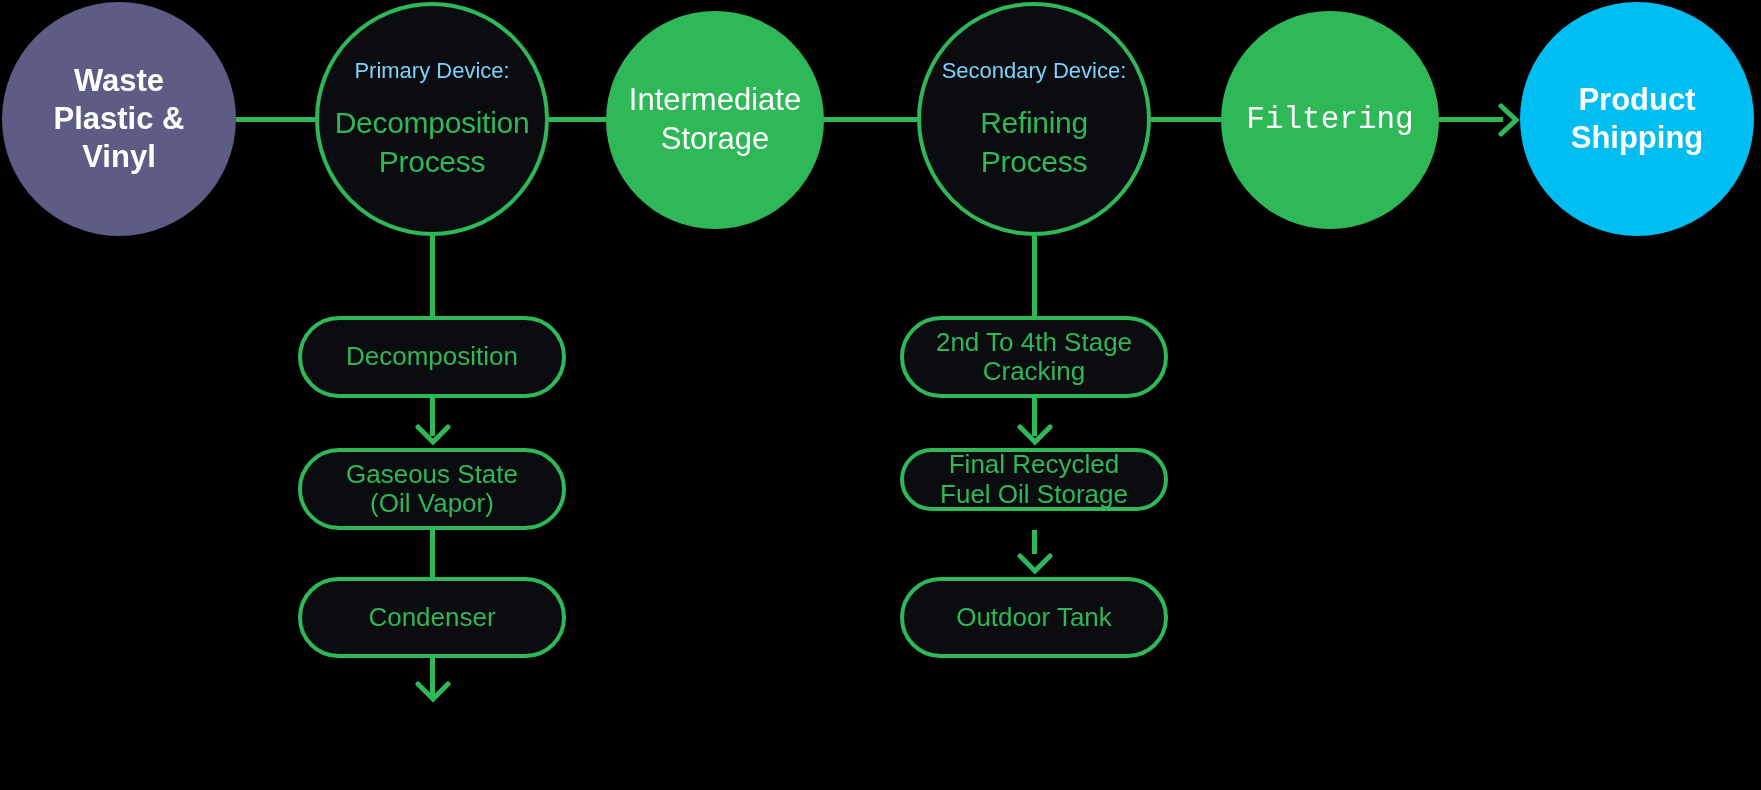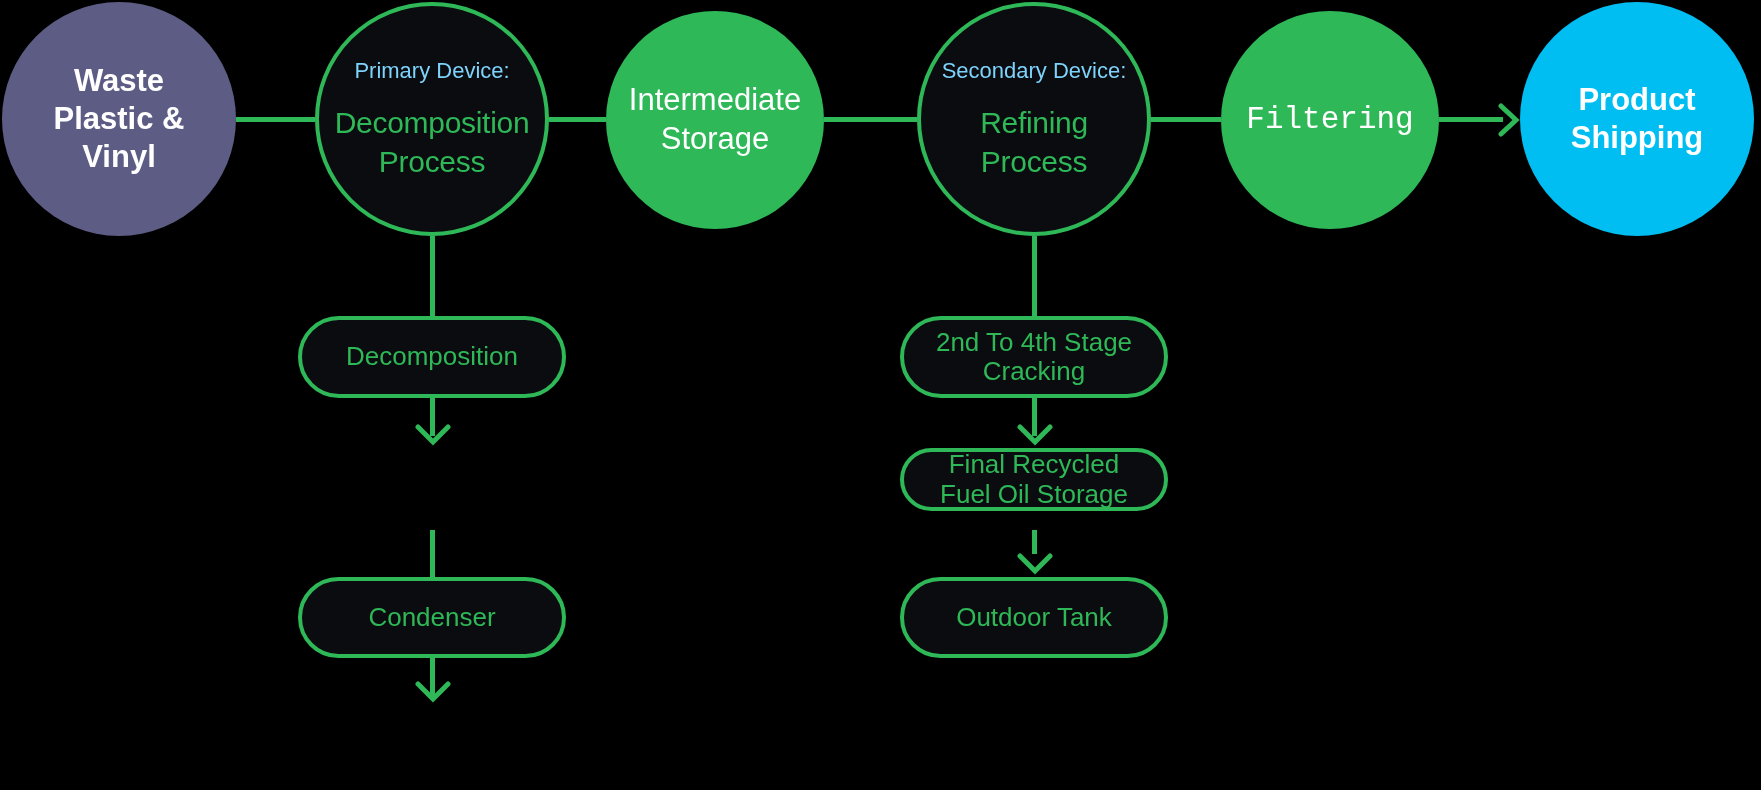--- a/index.html
+++ b/index.html
@@ -89,20 +89,24 @@
       <div>Decomposition</div>
     </div>
 
     <div class="vline" style="left:132px;top:398px;height:38px;"></div>
     <div class="arrowhead" style="left:115px;top:424px;">
       <svg width="40" height="22" viewBox="0 0 40 22">
           <polyline points="5,3 20,18 35,3" stroke="#2eb857" stroke-width="5" fill="none" stroke-linecap="round"></polyline>
         </svg>
     </div>
 
+    <div class="pill" style="top:448px;height:82px;">
+      <div>Gaseous State</div>
+      <div>(Oil Vapor)</div>
+    </div>
 
     <div class="vline" style="left:132px;top:530px;height:47px;"></div>
 
     <div class="pill" style="top:577px;height:81px;">
       <div>Condenser</div>
     </div>
 
     <div class="vline" style="left:132px;top:658px;height:38px;"></div>
     <div class="arrowhead" style="left:115px;top:681px;">
       <svg width="40" height="22" viewBox="0 0 40 22">

